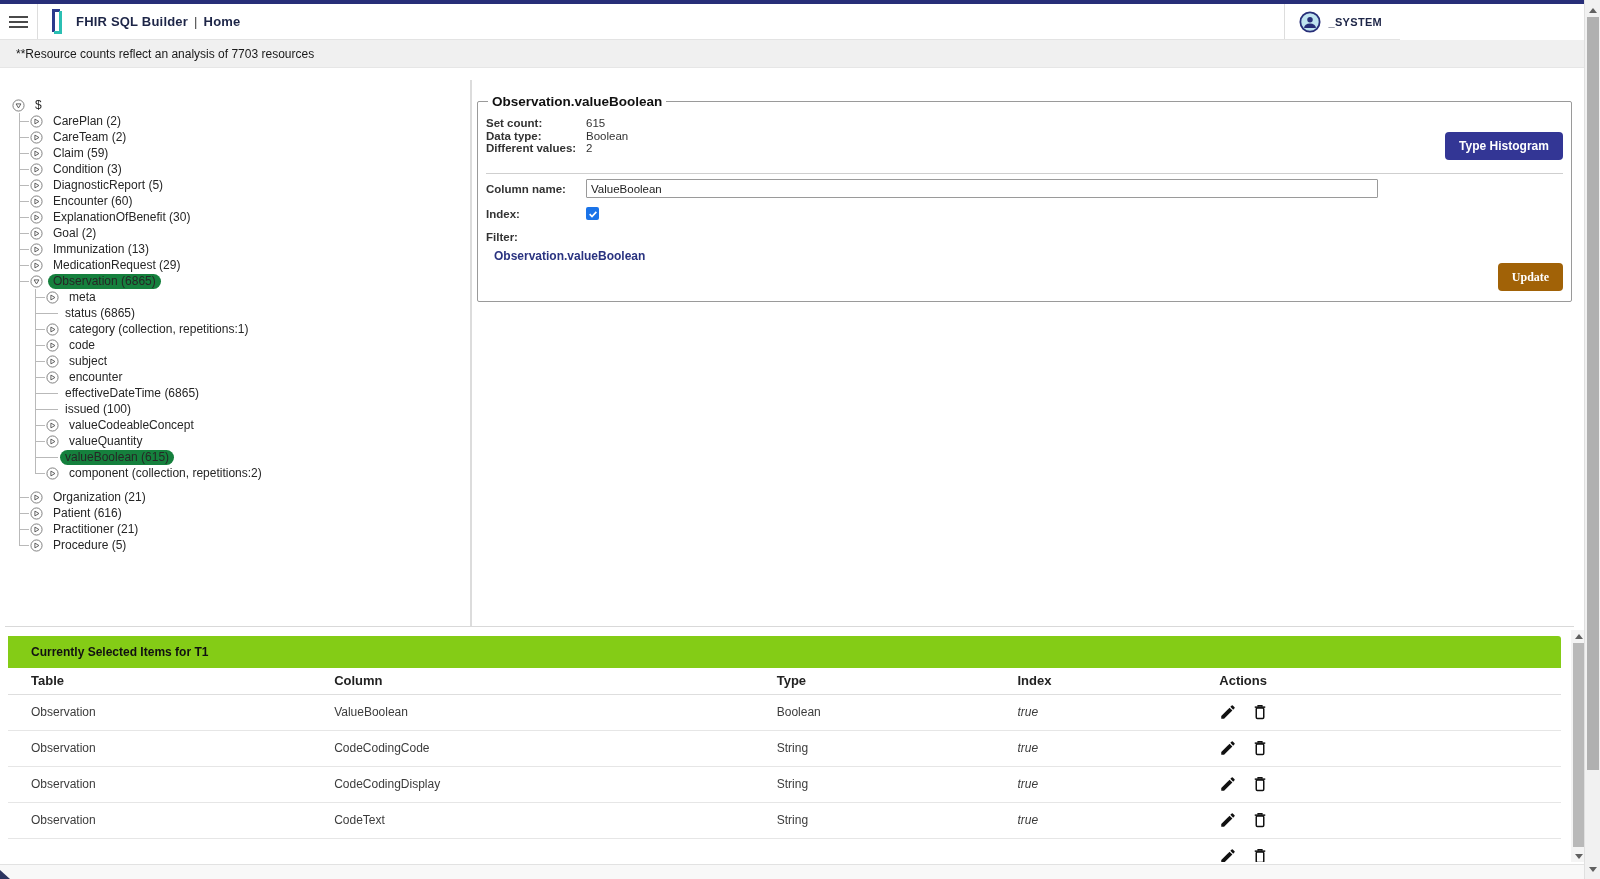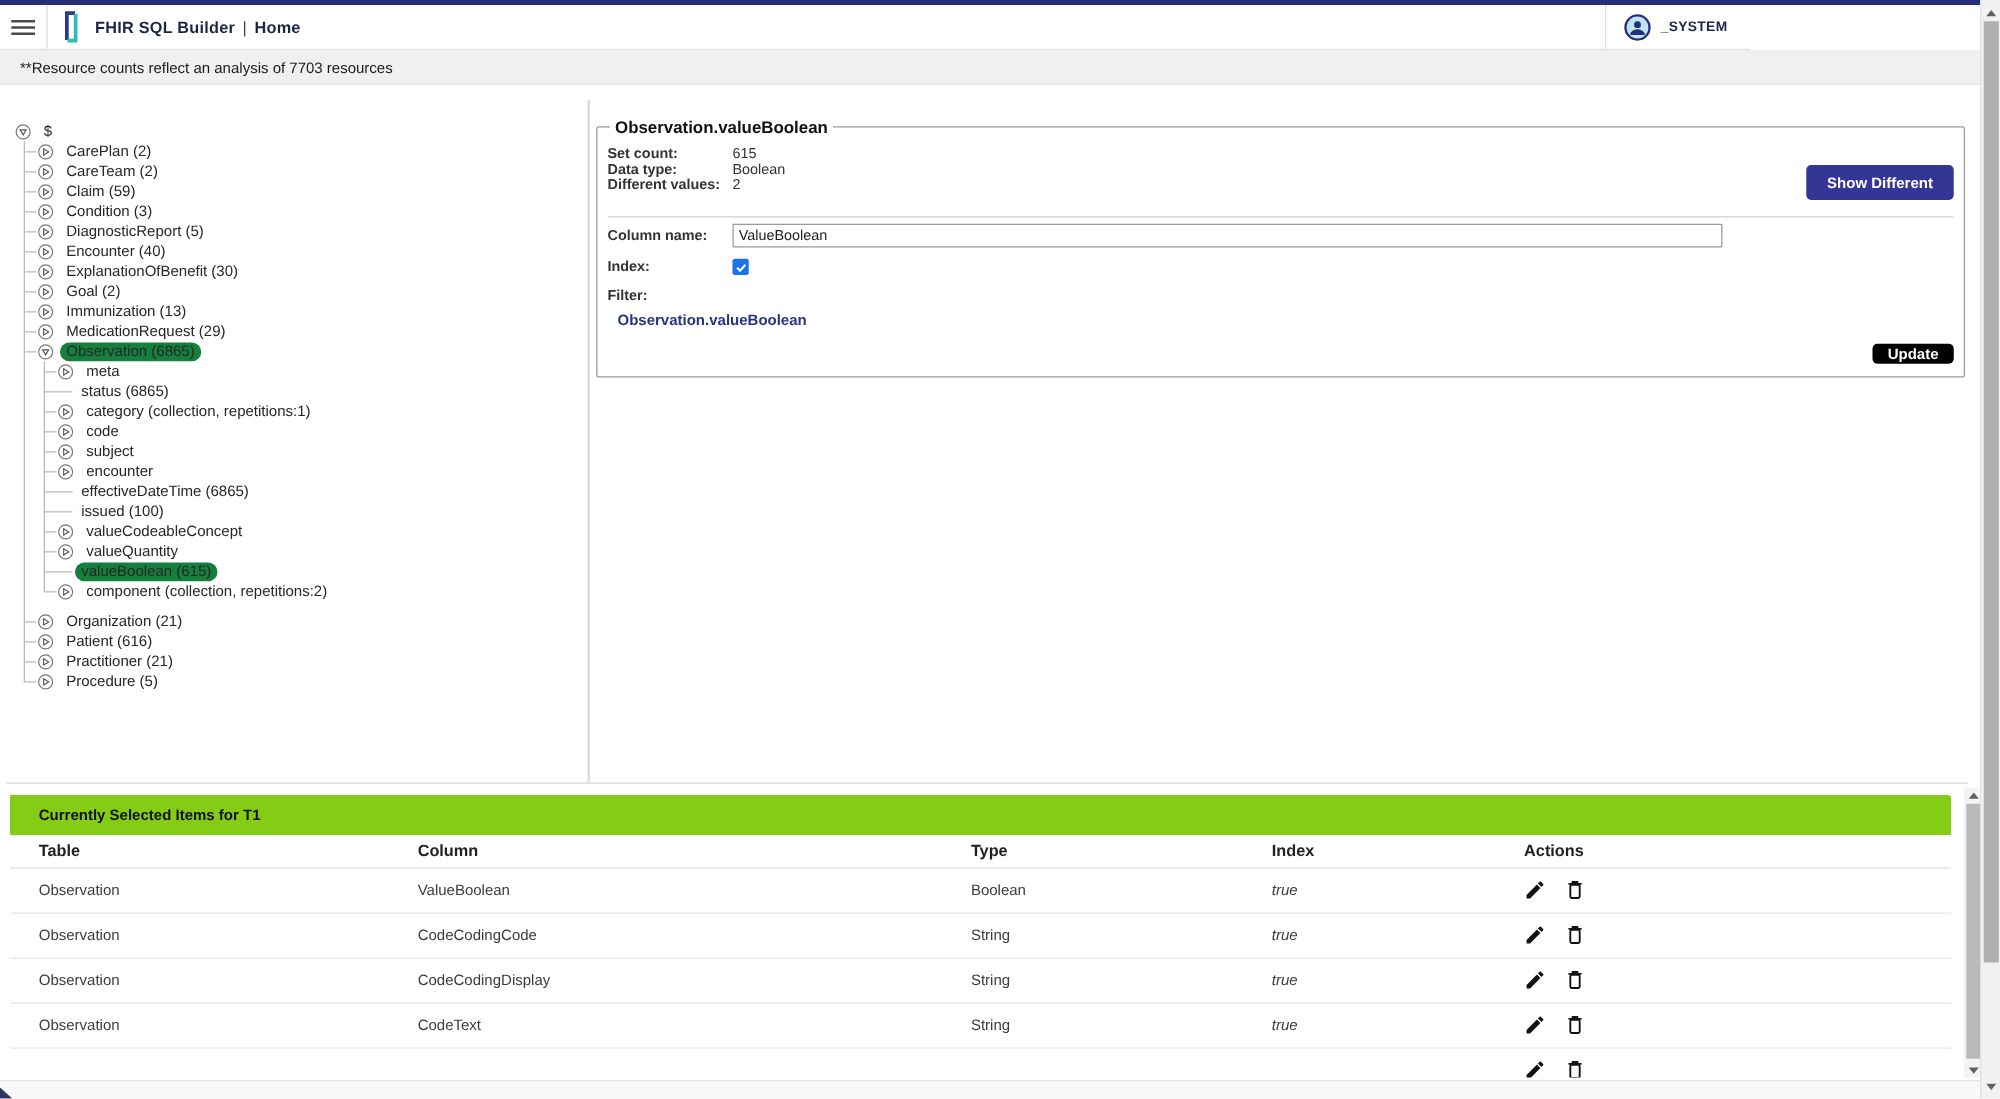--- a/index.html
+++ b/index.html
@@ -68,22 +68,22 @@
   .row-colname .flabel { width:100px; font-weight:bold; color:#333; }
   .colname-input { width:792px; height:19px; border:1px solid #9a9a9a; border-radius:1px;
                    font-family:"Liberation Sans",sans-serif; font-size:11.5px; padding:0 4px; color:#222; }
   .row-index { top:98px; }
   .row-index .flabel { width:100px; font-weight:bold; color:#333; }
   .checkbox { width:13px; height:13px; background:#1a73e8; border-radius:2px;
               display:flex; align-items:center; justify-content:center; cursor:pointer; }
   .row-filter { top:122px; font-weight:bold; color:#333; }
   .filter-link { position:absolute; left:16px; top:140px; font-size:12px; font-weight:bold;
                  color:#2a3380; cursor:pointer; }
-  .btn-update { position:absolute; right:8px; bottom:10px; width:65px; height:16px; background:#000000;
-                color:#fff; font-family:Liberation Sans, sans-serif; font-size:12px; font-weight:bold;
+  .btn-update { position:absolute; right:8px; bottom:10px; width:65px; height:28px; background:#a16207;
+                color:#fff; font-family:Liberation Serif, serif; font-size:12px; font-weight:bold;
                 border:none; border-radius:4px; }
 
   
   .card { position:absolute; left:8px; top:636px; width:1553px; height:226px; background:#fff; overflow:hidden; }
   .card-title { height:32px; background:#84cc16; border-radius:0 3px 0 0; display:flex; align-items:center; }
   .card-title span { font-size:12px; font-weight:bold; color:#111; margin-left:23px; }
   table.sel { width:100%; border-collapse:collapse; table-layout:fixed; }
   table.sel th { text-align:left; font-size:13px; font-weight:bold; color:#222; height:26px;
                  border-bottom:1px solid #dedede; padding:0; }
   table.sel td { font-size:12px; color:#3c3c3c; height:36px; border-bottom:1px solid #e6e6e6; padding:0; }
@@ -212,21 +212,21 @@
       <span class="tlabel">DiagnosticReport (5)</span>
     </div>
       <div class="tnode d1 collapsed">
       <span class="ticon">
 
         <svg class="ic-col" width="13" height="13" viewBox="0 0 14 14">
           <circle cx="7" cy="7" r="6" fill="#fff" stroke="#777" stroke-width="1"></circle>
           <path d="M5.3 4.4 L9.6 7 L5.3 9.6 Z" fill="none" stroke="#555" stroke-width="1"></path>
         </svg>
       </span>
-      <span class="tlabel">Encounter (40)</span>
+      <span class="tlabel">Encounter (60)</span>
     </div>
       <div class="tnode d1 collapsed">
       <span class="ticon">
 
         <svg class="ic-col" width="13" height="13" viewBox="0 0 14 14">
           <circle cx="7" cy="7" r="6" fill="#fff" stroke="#777" stroke-width="1"></circle>
           <path d="M5.3 4.4 L9.6 7 L5.3 9.6 Z" fill="none" stroke="#555" stroke-width="1"></path>
         </svg>
       </span>
       <span class="tlabel">ExplanationOfBenefit (30)</span>
@@ -418,21 +418,21 @@
       </div>
       <div class="stat-row">
         <span class="slabel">Data type:</span>
         <span class="sval">Boolean</span>
       </div>
       <div class="stat-row">
         <span class="slabel">Different values:</span>
         <span class="sval">2</span>
       </div>
     </div>
-    <button class="btn-histogram">Show Different</button>
+    <button class="btn-histogram">Type Histogram</button>
     <div class="detail-hr"></div>
     <div class="field-row row-colname">
       <span class="flabel">Column name:</span>
       <input class="colname-input" type="text" value="ValueBoolean" style="">
     </div>
     <div class="field-row row-index">
       <span class="flabel">Index:</span>
       <span class="checkbox">
         <svg width="10" height="10" viewBox="0 0 12 12">
           <path d="M2 6.2 L4.8 9 L10 3.4" fill="none" stroke="#fff" stroke-width="2"></path>

